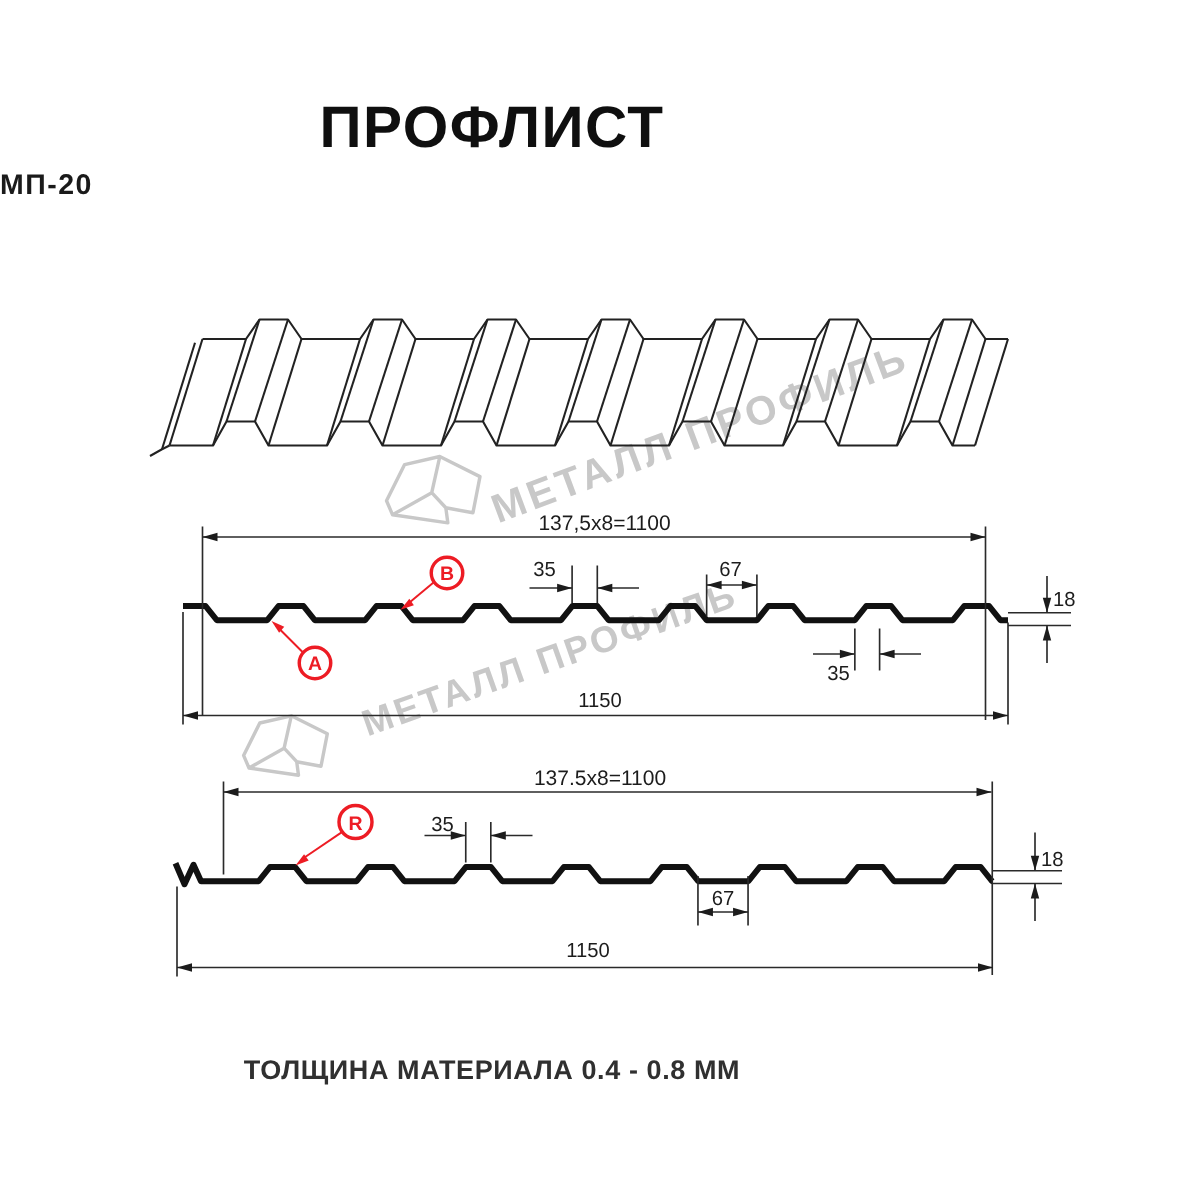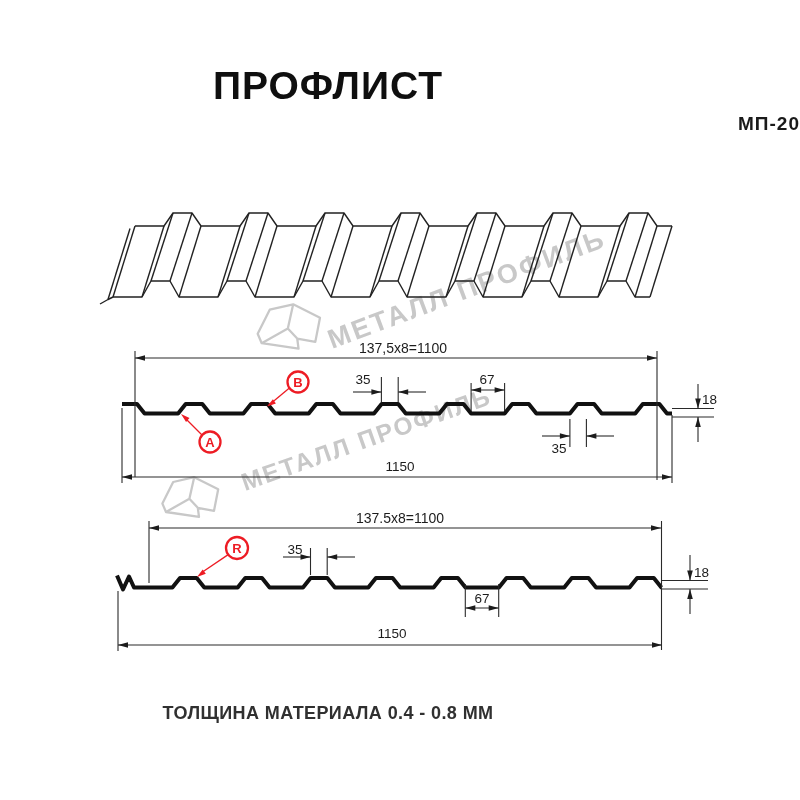--- a/index.html
+++ b/index.html
@@ -1,20 +1,20 @@
 <!DOCTYPE html>
 <html><head>
 <meta charset="utf-8">
 <style>
   html,body{margin:0;padding:0;background:#fff;}
   .page{position:relative;width:800px;height:800px;background:#fff;overflow:hidden;
         font-family:"Liberation Sans",sans-serif;}
   .title{position:absolute;top:64px;left:0;width:656px;text-align:center;
          font-size:39px;font-weight:bold;color:#0f0f0f;letter-spacing:1px;}
-  .subtitle{position:absolute;top:113px;left:0;width:800px;text-align:right;
+  .subtitle{position:absolute;top:113px;left:0;width:800px;text-align:left;
          font-size:19px;font-weight:bold;color:#1a1a1a;letter-spacing:1px;}
   .footer{position:absolute;top:703px;left:0;width:656px;text-align:center;
          font-size:18px;font-weight:bold;color:#303030;letter-spacing:.4px;}
   svg{position:absolute;top:0;left:0;}
   .dimtxt{font-size:13.5px;fill:#1c1c1c;font-family:"Liberation Sans",sans-serif;}
   .pitchtxt{font-size:14px;fill:#1c1c1c;font-family:"Liberation Sans",sans-serif;}
   .redletter{font-size:13px;font-weight:bold;fill:#ed1c24;font-family:"Liberation Sans",sans-serif;}
   .wmtext{font-weight:bold;fill:#c8c8c8;font-family:"Liberation Sans",sans-serif;}
 </style>
 </head>

